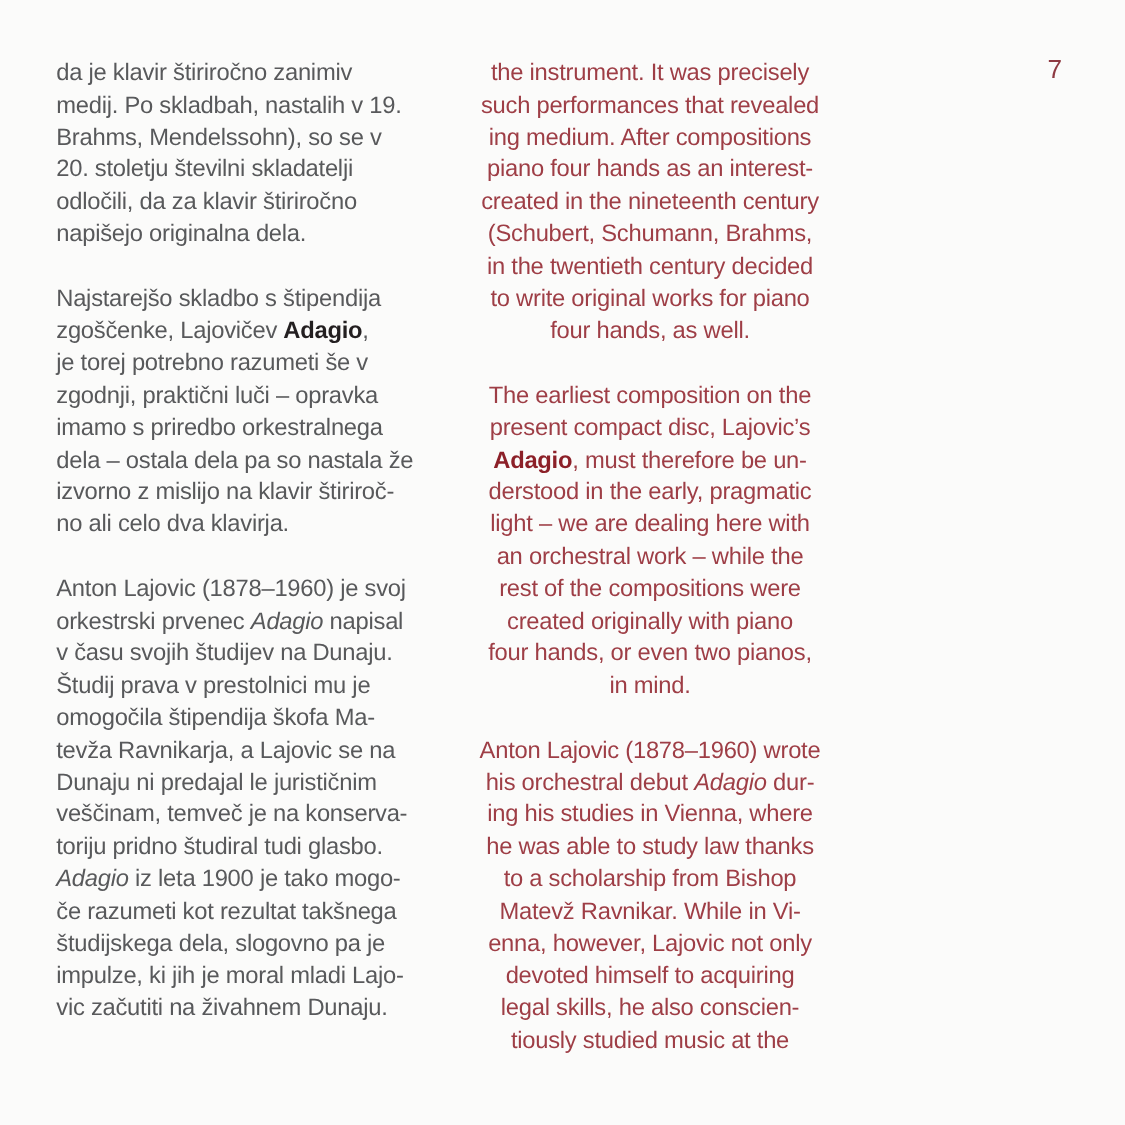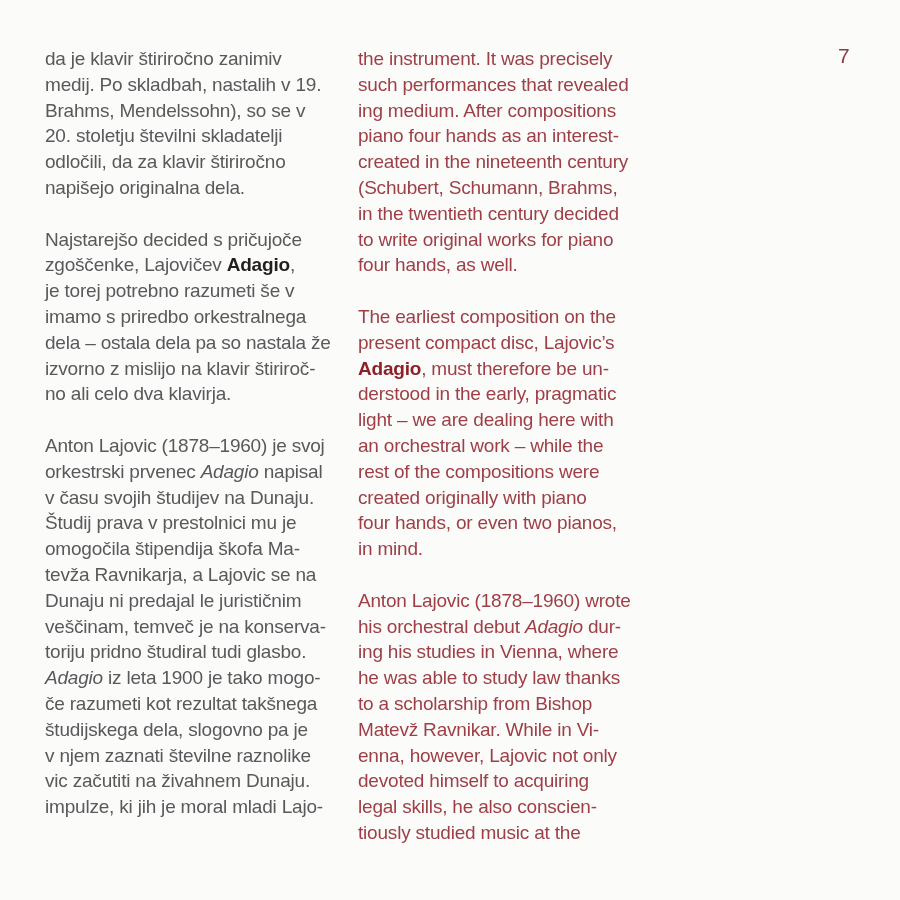--- a/index.html
+++ b/index.html
@@ -8,21 +8,21 @@
     position: relative; overflow: hidden;
     background: var(--background, #fbfbfa);
     font-family: "Liberation Sans", "DejaVu Sans", sans-serif;
   }
   .page { position: absolute; inset: 0; }
   .column {
     position: absolute; top: 46px;
     font-size: 19px; line-height: 25.8px; letter-spacing: -0.2px;
   }
   .col-left  { left: 45px;  width: 305px; color: var(--left-text, #58595b); }
-  .col-right { left: 358px; width: 300px; color: var(--right-text, #9e3e46); }
+  .col-right { left: 370px; width: 300px; color: var(--right-text, #9e3e46); text-align: center; }
   .para { margin: 0 0 25.8px 0; }
   .para:last-child { margin-bottom: 0; }
   .line { white-space: nowrap; }
   .b { font-weight: bold; }
   .i { font-style: italic; }
   .col-left  .b { color: var(--left-bold, #231f20); }
   .col-right .b { color: var(--right-bold, #8c2028); }
   .page-number {
     position: absolute; top: 44px; left: 838px;
     font-size: 21px; letter-spacing: 0;
@@ -36,44 +36,44 @@
   <div class="column col-left">
       <div class="para">
         <div class="line"><span>da je klavir štiriročno zanimiv</span></div>
         <div class="line"><span>medij. Po skladbah, nastalih v 19.</span></div>
         <div class="line"><span>Brahms, Mendelssohn), so se v</span></div>
         <div class="line"><span>20. stoletju številni skladatelji</span></div>
         <div class="line"><span>odločili, da za klavir štiriročno</span></div>
         <div class="line"><span>napišejo originalna dela.</span></div>
       </div>
       <div class="para">
-        <div class="line"><span>Najstarejšo decided s pričujoče</span></div>
+        <div class="line"><span>Najstarejšo skladbo s štipendija</span></div>
         <div class="line"><span>zgoščenke, Lajovičev </span><span class="b">Adagio</span><span>,</span></div>
         <div class="line"><span>je torej potrebno razumeti še v</span></div>
+        <div class="line"><span>zgodnji, praktični luči – opravka</span></div>
         <div class="line"><span>imamo s priredbo orkestralnega</span></div>
         <div class="line"><span>dela – ostala dela pa so nastala že</span></div>
         <div class="line"><span>izvorno z mislijo na klavir štiriroč-</span></div>
         <div class="line"><span>no ali celo dva klavirja.</span></div>
       </div>
       <div class="para">
         <div class="line"><span>Anton Lajovic (1878–1960) je svoj</span></div>
         <div class="line"><span>orkestrski prvenec </span><span class="i">Adagio</span><span> napisal</span></div>
         <div class="line"><span>v času svojih študijev na Dunaju.</span></div>
         <div class="line"><span>Študij prava v prestolnici mu je</span></div>
         <div class="line"><span>omogočila štipendija škofa Ma-</span></div>
         <div class="line"><span>tevža Ravnikarja, a Lajovic se na</span></div>
         <div class="line"><span>Dunaju ni predajal le jurističnim</span></div>
         <div class="line"><span>veščinam, temveč je na konserva-</span></div>
         <div class="line"><span>toriju pridno študiral tudi glasbo.</span></div>
         <div class="line"><span class="i">Adagio</span><span> iz leta 1900 je tako mogo-</span></div>
         <div class="line"><span>če razumeti kot rezultat takšnega</span></div>
         <div class="line"><span>študijskega dela, slogovno pa je</span></div>
-        <div class="line"><span>v njem zaznati številne raznolike</span></div>
+        <div class="line"><span>impulze, ki jih je moral mladi Lajo-</span></div>
         <div class="line"><span>vic začutiti na živahnem Dunaju.</span></div>
-        <div class="line"><span>impulze, ki jih je moral mladi Lajo-</span></div>
       </div>
     </div>
   <div class="column col-right">
       <div class="para">
         <div class="line"><span>the instrument. It was precisely</span></div>
         <div class="line"><span>such performances that revealed</span></div>
         <div class="line"><span>ing medium. After compositions</span></div>
         <div class="line"><span>piano four hands as an interest-</span></div>
         <div class="line"><span>created in the nineteenth century</span></div>
         <div class="line"><span>(Schubert, Schumann, Brahms,</span></div>

